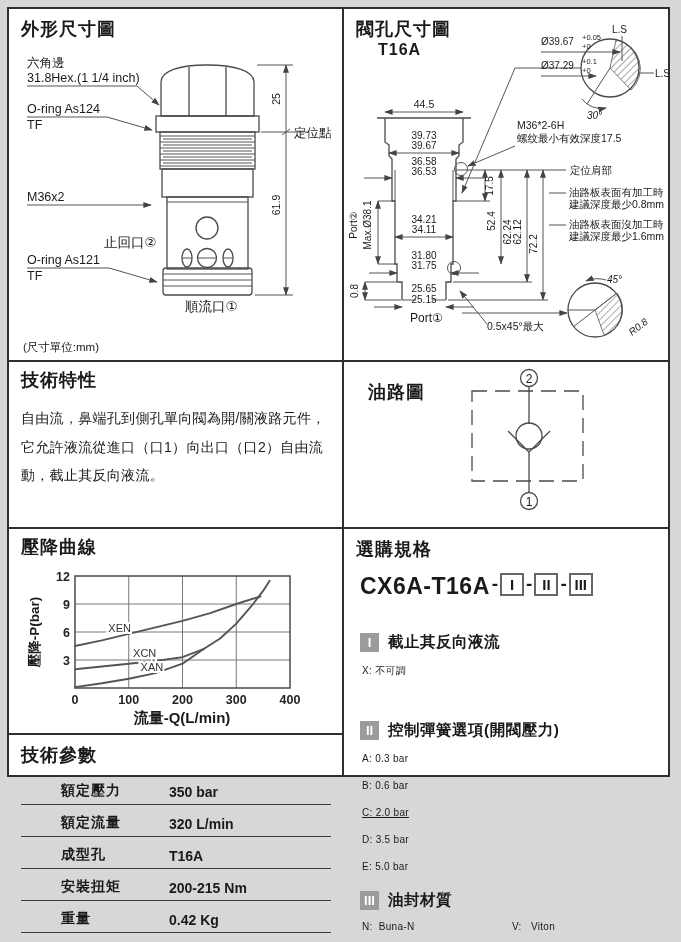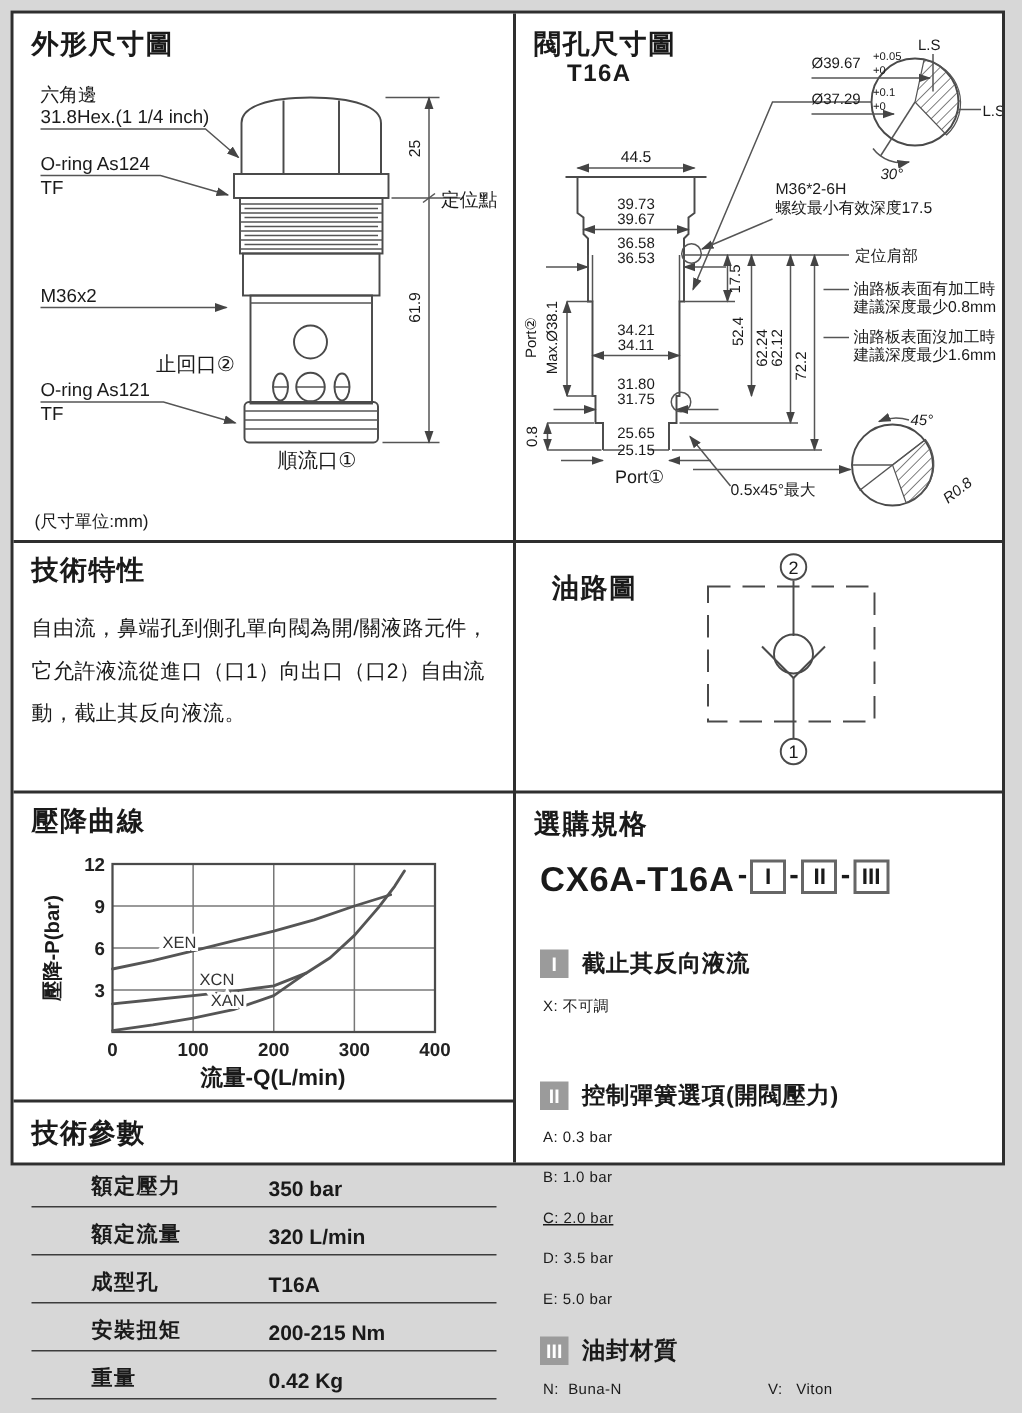--- a/index.html
+++ b/index.html
@@ -45,21 +45,21 @@
     font-size:13px;display:flex;align-items:center;justify-content:center;
   }
   .ord-heading{font-size:15.5px;font-weight:700;margin-left:9px;letter-spacing:0.5px;}
   .ord-option{position:absolute;font-size:10px;letter-spacing:0.3px;}
   
   .prow{
     position:absolute;left:12px;width:310px;height:29px;
     border-bottom:1.6px solid #3c3c3c;font-size:14px;font-weight:600;
   }
   .prow .plabel{position:absolute;left:2px;bottom:4px;letter-spacing:1px;margin-left:38px;}
-  .prow .pvalue{position:absolute;left:158px;bottom:4px;margin-top:41px;}
+  .prow .pvalue{position:absolute;left:148px;bottom:4px;margin-top:41px;}
   .unit-note{position:absolute;left:14px;top:331px;font-size:11.5px;}
   .clabel{font-size:11px;fill:#333;paint-order:stroke;stroke:#fff;stroke-width:4px;}
   .ticklab{font-size:12.5px;font-weight:700;fill:#222;}
 </style>
 </head>
 <body>
 
 <div class="frame">
 
   <div class="divider" style="left:333px;top:0;width:2px;height:100%;"></div>
@@ -321,21 +321,21 @@
       <span class="badge">I</span>
       <span class="ord-heading">截止其反向液流</span>
     </div>
     <div class="ord-option" style="left:18px;top:135px;">X: 不可調</div>
 
     <div class="ord-section" style="top:191px;">
       <span class="badge">II</span>
       <span class="ord-heading">控制彈簧選項(開閥壓力)</span>
     </div>
     <div class="ord-option" style="left:18px;top:224px;">A: 0.3 bar</div>
-    <div class="ord-option" style="left:18px;top:251px;">B: 1.0 bar</div>
+    <div class="ord-option" style="left:18px;top:251px;">B: 0.6 bar</div>
     <div class="ord-option" style="left:18px;top:278px;text-decoration:underline;">C: 2.0 bar</div>
     <div class="ord-option" style="left:18px;top:305px;">D: 3.5 bar</div>
     <div class="ord-option" style="left:18px;top:332px;">E: 5.0 bar</div>
 
     <div class="ord-section" style="top:361px;">
       <span class="badge">III</span>
       <span class="ord-heading">油封材質</span>
     </div>
     <div class="ord-option" style="left:18px;top:392px;white-space:pre;">N:  Buna-N</div>
     <div class="ord-option" style="left:168px;top:392px;white-space:pre;">V:   Viton</div>

